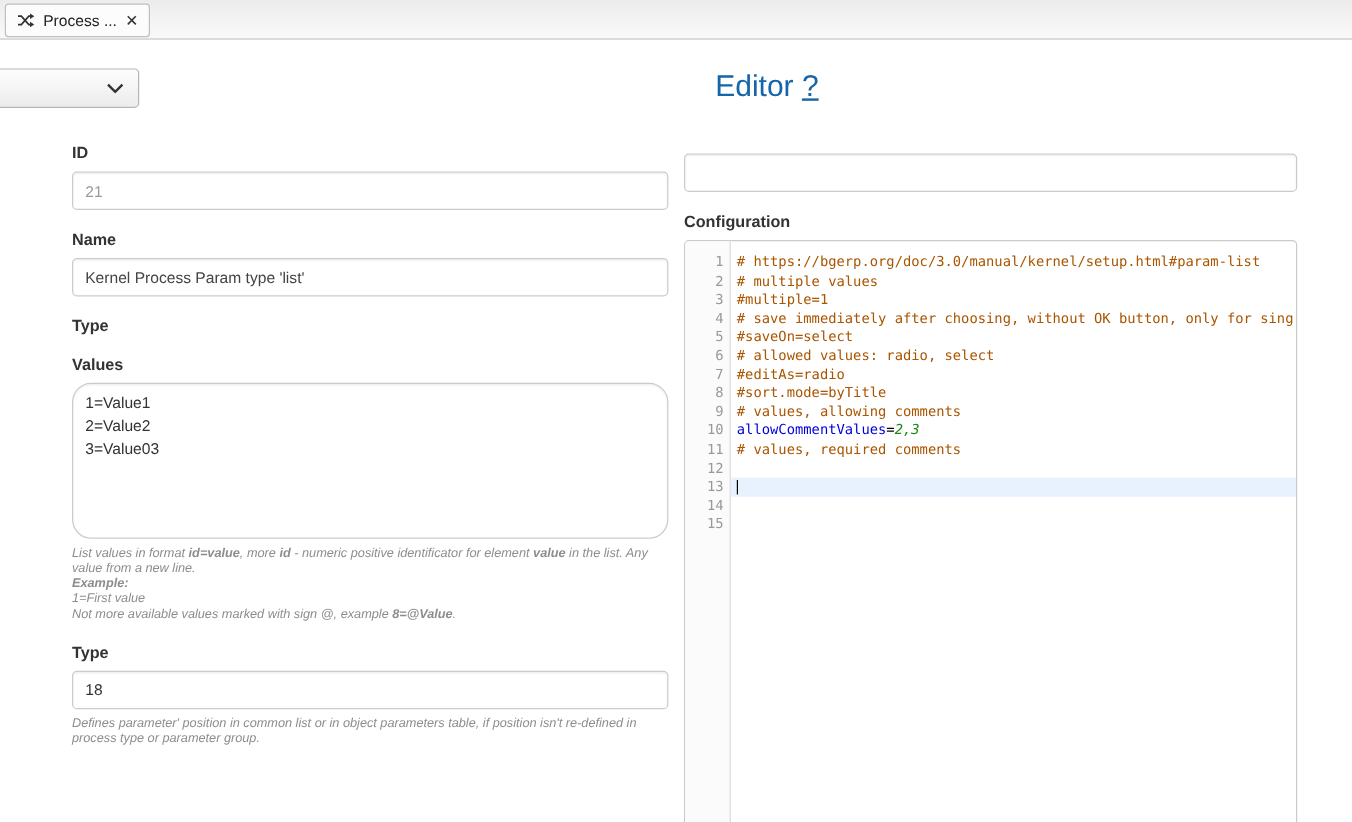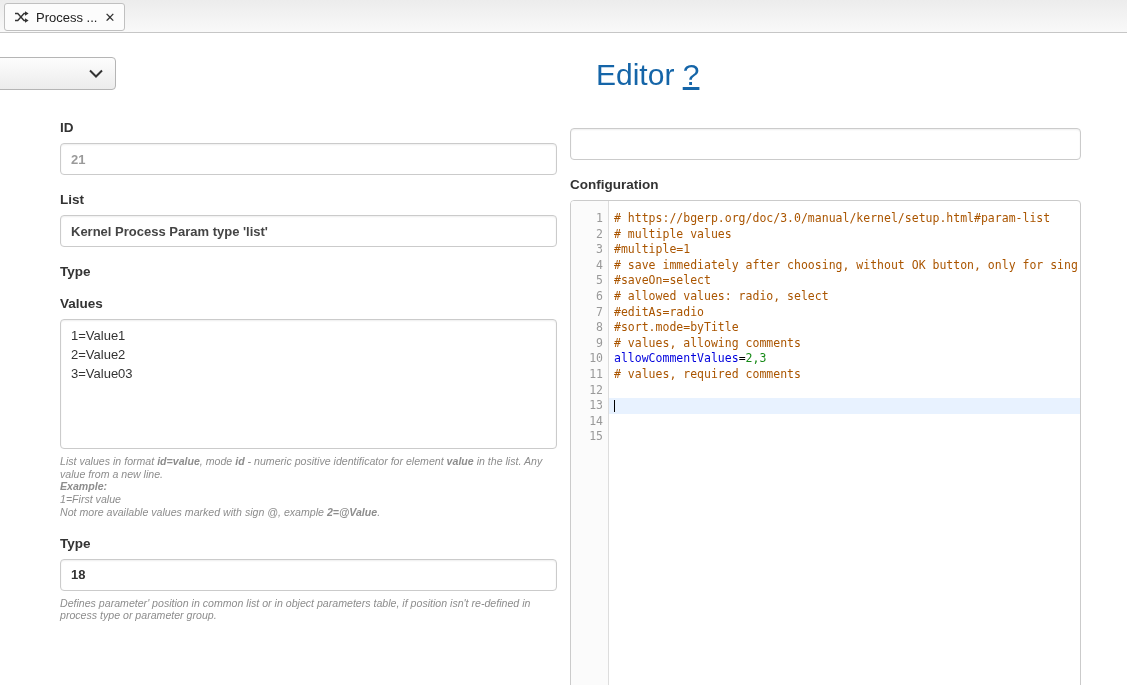--- a/index.html
+++ b/index.html
@@ -16,38 +16,38 @@
   .tab-label { font-size:13px; color:#222; }
   .tab-close { font-size:13px; color:#333; line-height:1; }
 
   
   .toolbar-select { position:absolute; left:-10px; top:57px; width:126px; height:33px;
     border:1px solid #b5b5b5; border-radius:4px;
     background:linear-gradient(180deg,#fdfdfd 0%,#ececec 100%);
     display:flex; align-items:center; justify-content:flex-end; padding-right:12px; }
 
   
-  .page-title { position:absolute; left:596px; top:58px; font-size:30px;
+  .page-title { position:absolute; left:596px; top:58px; font-size:25px;
     color:#1565a8; }
   .page-title a { color:#1565a8; text-decoration:underline; }
 
   
   .col-left  { position:absolute; left:60px;  top:120px; width:497px; }
   .col-right { position:absolute; left:570px; top:120px; width:511px; }
 
   .f-label { font-size:13.5px; font-weight:bold; color:#333; }
   .f-group { margin-top:17px; }
   .f-group:first-child { margin-top:0; }
   .f-input { display:block; width:100%; height:32px; margin-top:8px;
     border:1px solid #cbcbcb; border-radius:4px; padding:0 10px;
     font-family:"Liberation Sans", sans-serif; font-size:13px; color:#444;
-    background:#fff; box-shadow:inset 0 1px 2px rgba(0,0,0,0.07); outline:none;font-weight:bold; }
+    background:#fff; box-shadow:inset 0 1px 2px rgba(0,0,0,0.07); outline:none; }
   .f-input.readonly { color:#9a9a9a; }
   textarea.f-area { display:block; width:100%; height:130px; margin-top:8px;
-    border:1px solid #cbcbcb; border-radius:4px; padding:7px 10px;
+    border:1px solid #cbcbcb; border-radius:16px; padding:7px 10px;
     font-family:"Liberation Sans", sans-serif; font-size:13px; color:#333;
     line-height:1.45; resize:none; overflow:hidden;
     box-shadow:inset 0 1px 2px rgba(0,0,0,0.07); outline:none; }
 
   .help { margin-top:6px; font-size:10.6px; line-height:1.2; font-style:italic;
     color:#8d8d8d; }
   .help .hb { font-weight:bold; }
 
   
   .code-box { margin-top:8px; height:520px; border:1px solid #cbcbcb;
@@ -58,21 +58,21 @@
   .code-gutter .ln { height:15.6px; line-height:15.6px; padding-right:5px;
     color:#999; }
   .code-area { flex:1; padding-top:10px; overflow:hidden; position:relative; }
   .code-line { height:15.6px; line-height:15.6px; padding-left:5px;
     white-space:pre; }
   .code-line.active { background:#e8f2ff; }
   .cursor { display:inline-block; width:0; height:12px; border-left:1px solid #000;
     vertical-align:middle; }
   .tok-comment { color:#aa5500; }
   .tok-key     { color:#0000dd; }
-  .tok-value   { color:#178a17; }
+  .tok-value   { color:#178a17;font-style:italic; }
   .tok-plain   { color:#000; }
 </style>
 </head>
 <body>
 
 <div class="tabbar">
   <div class="tab">
     <span style="display:inline-flex;">
       <svg width="15" height="12" viewBox="0 0 15 12">
         <path d="M1 9.5 H3.8 L10 2.5 H11.5" fill="none" stroke="#333" stroke-width="1.4"></path>
@@ -98,36 +98,36 @@
   <span>Editor</span>
   <a href="#">?</a>
 </div>
 
 <div class="col-left">
   <div class="f-group">
     <div class="f-label">ID</div>
     <input class="f-input readonly" readonly="" value="21" style="">
   </div>
   <div class="f-group">
-    <div class="f-label">List</div>
+    <div class="f-label">Name</div>
     <input class="f-input" value="Kernel Process Param type 'list'" style="">
   </div>
   <div class="f-group">
     <div class="f-label">Type</div>
   </div>
   <div class="f-group">
     <div class="f-label">Values</div>
     <textarea class="f-area" spellcheck="false" style="">1=Value1
 2=Value2
 3=Value03</textarea>
     <div class="help">
-        <div><span>List values in format </span><span class="hb">id=value</span><span>, mode </span><span class="hb">id</span><span> - numeric positive identificator for element </span><span class="hb">value</span><span> in the list. Any value from a new line.</span></div>
+        <div><span>List values in format </span><span class="hb">id=value</span><span>, more </span><span class="hb">id</span><span> - numeric positive identificator for element </span><span class="hb">value</span><span> in the list. Any value from a new line.</span></div>
         <div><span class="hb">Example:</span></div>
         <div><span>1=First value</span></div>
-        <div><span>Not more available values marked with sign @, example </span><span class="hb">2=@Value</span><span>.</span></div>
+        <div><span>Not more available values marked with sign @, example </span><span class="hb">8=@Value</span><span>.</span></div>
       </div>
   </div>
   <div class="f-group">
     <div class="f-label">Type</div>
     <input class="f-input" style="color: rgb(51, 51, 51);" value="18">
     <div class="help">Defines parameter' position in common list or in object parameters table, if position isn't re-defined in process type or parameter group.</div>
   </div>
 </div>
 
 <div class="col-right">

